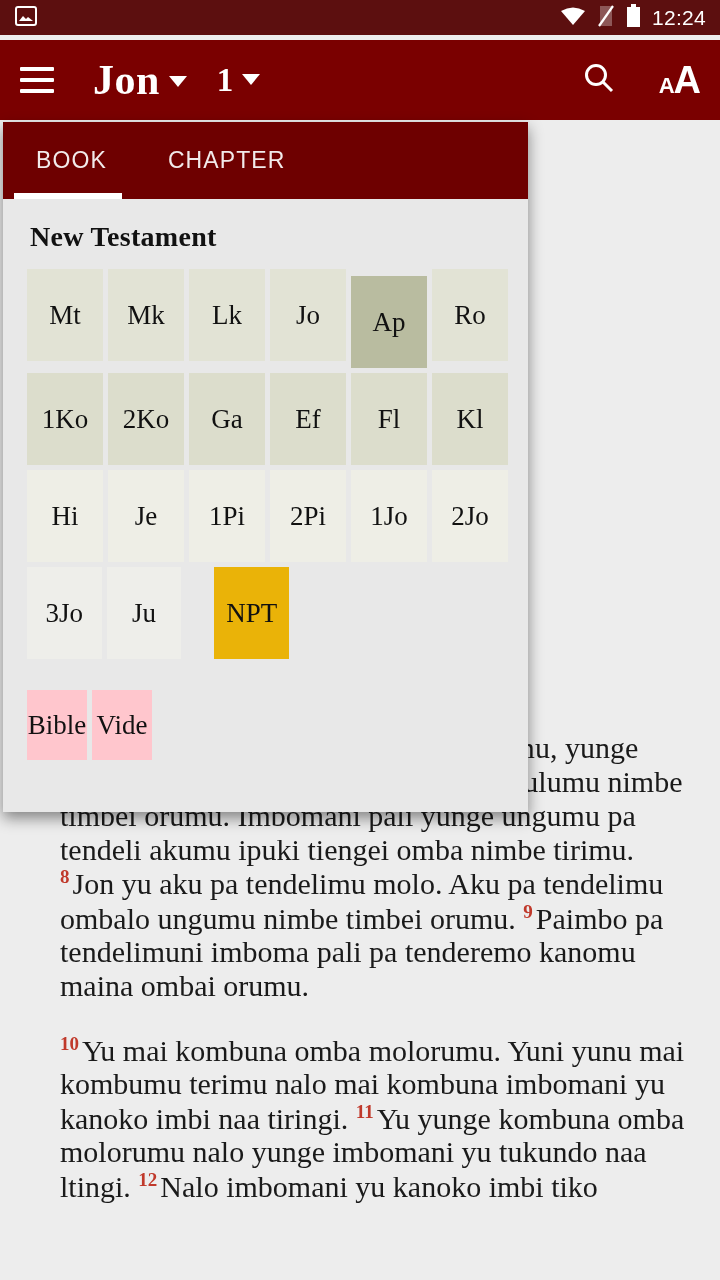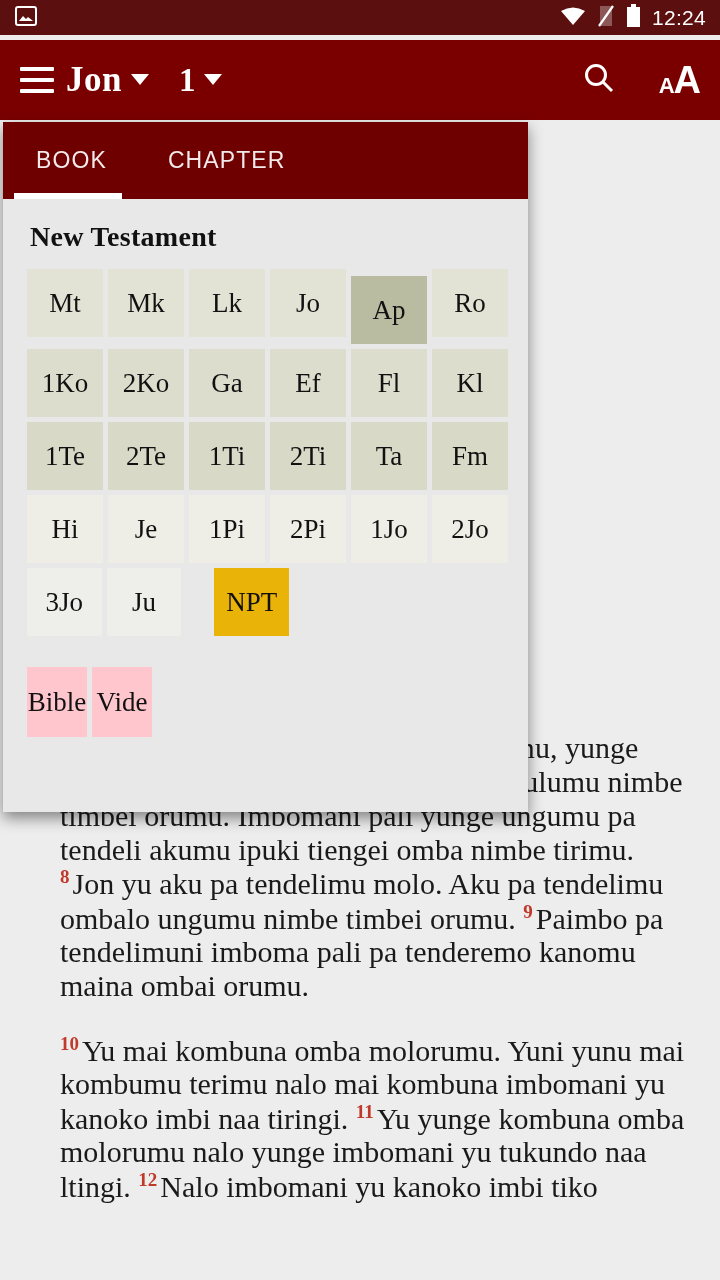--- a/index.html
+++ b/index.html
@@ -24,21 +24,21 @@
 
   
   .toolbar{
     position:absolute; top:40px; left:0; width:720px; height:80px;
     background:#7a0000; display:flex; align-items:center;
     padding:0 20px; color:#fff;
   }
   .hamburger{ width:34px; height:26px; display:flex; flex-direction:column;
     justify-content:space-between; cursor:pointer; }
   .hamburger i{ display:block; height:4px; background:#fff; border-radius:1px; }
-  .tb-book{ margin-left:12px; font-size:35px; font-weight:bold; letter-spacing:.5px;}
+  .tb-book{ margin-left:39px; font-size:42px; font-weight:bold; letter-spacing:.5px;}
   .tb-chap{ margin-left:30px; font-size:33px; font-weight:bold; }
   .caret{
     display:inline-block; margin-left:9px;
     width:0;height:0;border-left:9px solid transparent;border-right:9px solid transparent;
     border-top:11px solid #fff; vertical-align:middle; position:relative; top:-3px;
   }
   .tb-actions{ margin-left:auto; display:flex; align-items:center; gap:42px; }
   .ic{ cursor:pointer; display:block; }
   .aA{ font-family:"Liberation Sans", sans-serif; font-weight:bold; color:#fff;
        line-height:1; letter-spacing:-1px; }
@@ -79,21 +79,21 @@
     position:absolute; left:11px; bottom:0; width:108px; height:6px; background:#fff;
   }
   .panel-title{
     font-size:28px; font-weight:bold; color:#111;
     padding:22px 0 0 27px; letter-spacing:.3px;
   }
 
   .grid{ padding:16px 0 0 24px; }
   .grow{ display:flex; gap:5px; margin-bottom:5px; }
   .cell{
-    width:76px; height:68px; display:flex; align-items:center; justify-content:center;
+    width:76px; height:92px; display:flex; align-items:center; justify-content:center;
     font-size:27px; color:#111; cursor:pointer; user-select:none;
   }
   .t1{ background:#e2e3d5; }
   .t2{ background:#dcddcc; }
   .t3{ background:#d8dac7; }
   .t4{ background:#eeeee6; }
   .t5{ background:#eeeeea; }
   .sel-a{ background:#b9bca0;margin-top:7px; }
   .sel-b{ background:#eab308;margin-left:28px; }
   .blank{ background:transparent; cursor:default; }
@@ -202,28 +202,20 @@
       </div>
       <div class="grow">
         <div class="cell t2">1Ko</div>
         <div class="cell t2">2Ko</div>
         <div class="cell t2">Ga</div>
         <div class="cell t2">Ef</div>
         <div class="cell t2">Fl</div>
         <div class="cell t2">Kl</div>
       </div>
       <div class="grow">
-        <div class="cell t3">1Te</div>
-        <div class="cell t3">2Te</div>
-        <div class="cell t3">1Ti</div>
-        <div class="cell t3">2Ti</div>
-        <div class="cell t3">Ta</div>
-        <div class="cell t3">Fm</div>
-      </div>
-      <div class="grow">
         <div class="cell t4">Hi</div>
         <div class="cell t4">Je</div>
         <div class="cell t4">1Pi</div>
         <div class="cell t4">2Pi</div>
         <div class="cell t4">1Jo</div>
         <div class="cell t4">2Jo</div>
       </div>
       <div class="grow">
         <div class="cell t5">3Jo</div>
         <div class="cell t5">Ju</div>

